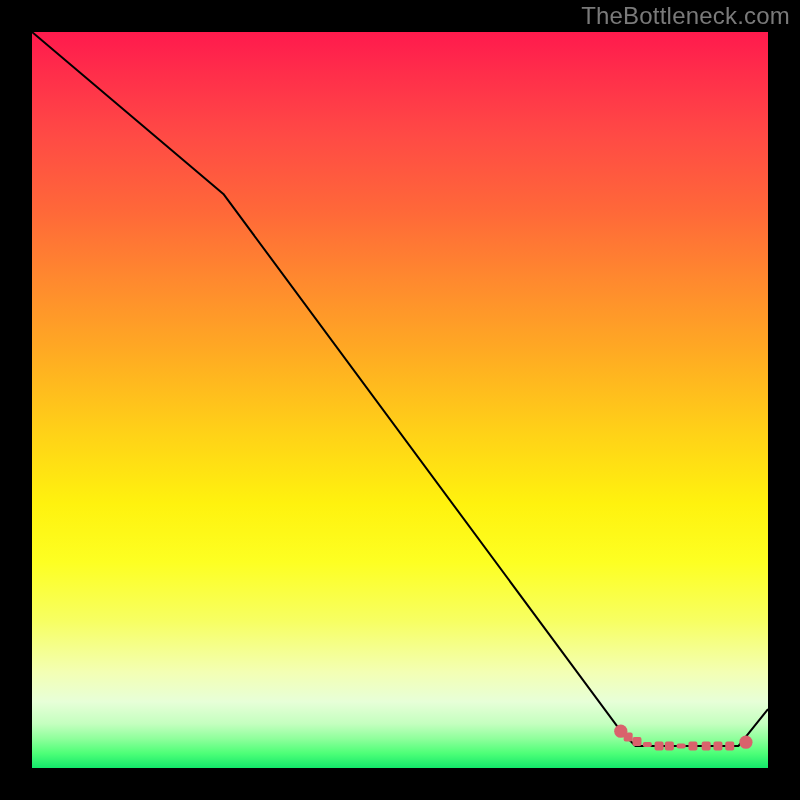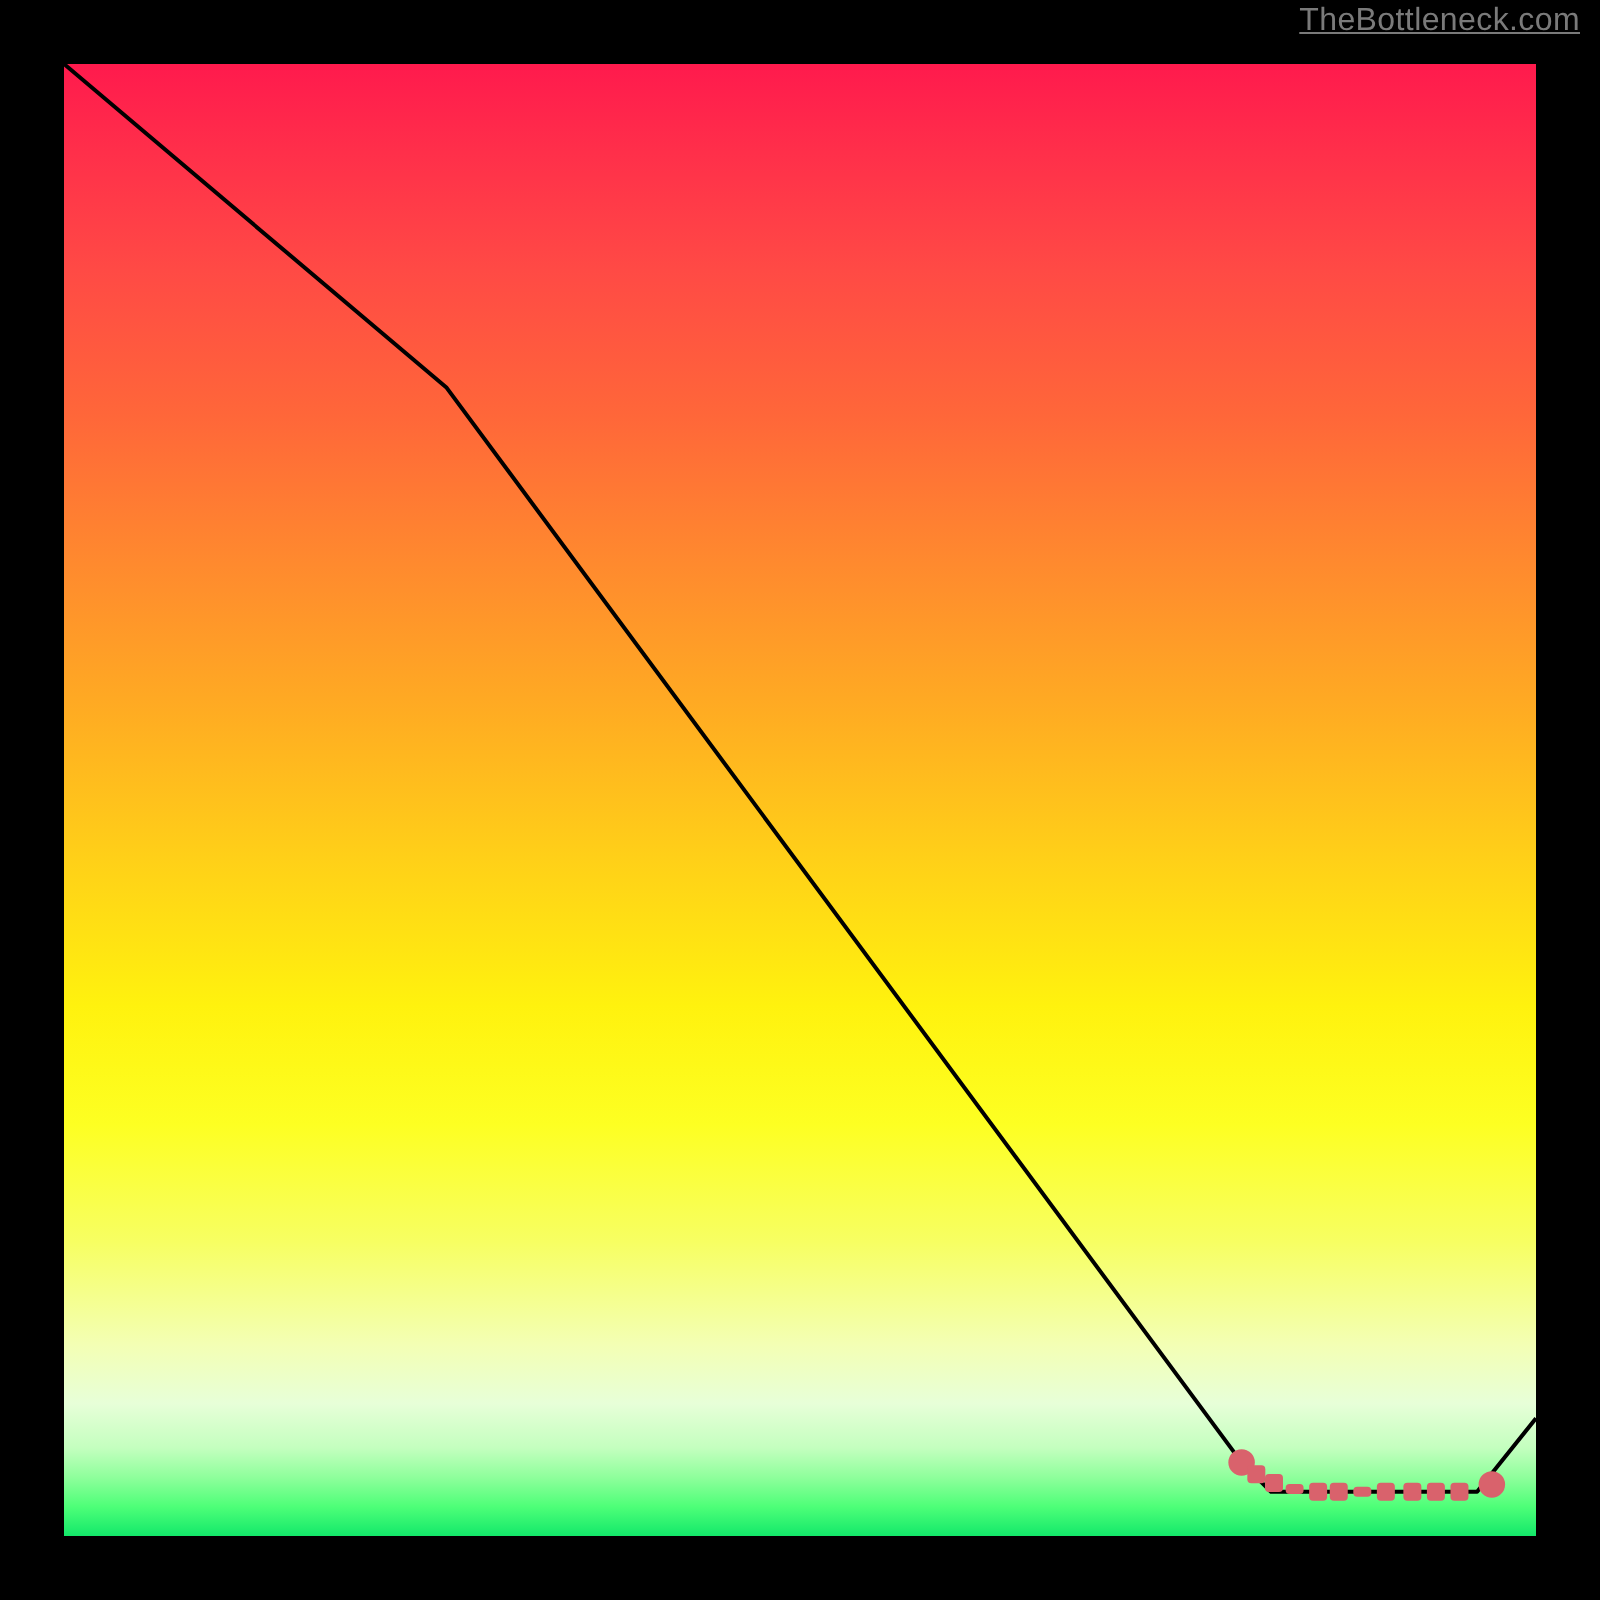--- a/index.html
+++ b/index.html
@@ -15,25 +15,24 @@
     position: relative;
     width: 800px;
     height: 800px;
     background: #000;
   }
   .watermark {
     position: absolute;
     top: 2px;
     right: 10px;
     color: #7a7a7a;
-    font-size: 16px;
+    font-size: 24px;
     font-weight: 500;
     letter-spacing: 0.2px;
     z-index: 5;
-    text-decoration: underline;
   }
   .plot {
     position: absolute;
     left: 32px;
     top: 32px;
     width: 736px;
     height: 736px;
     overflow: hidden;
   }
   .gradient {

